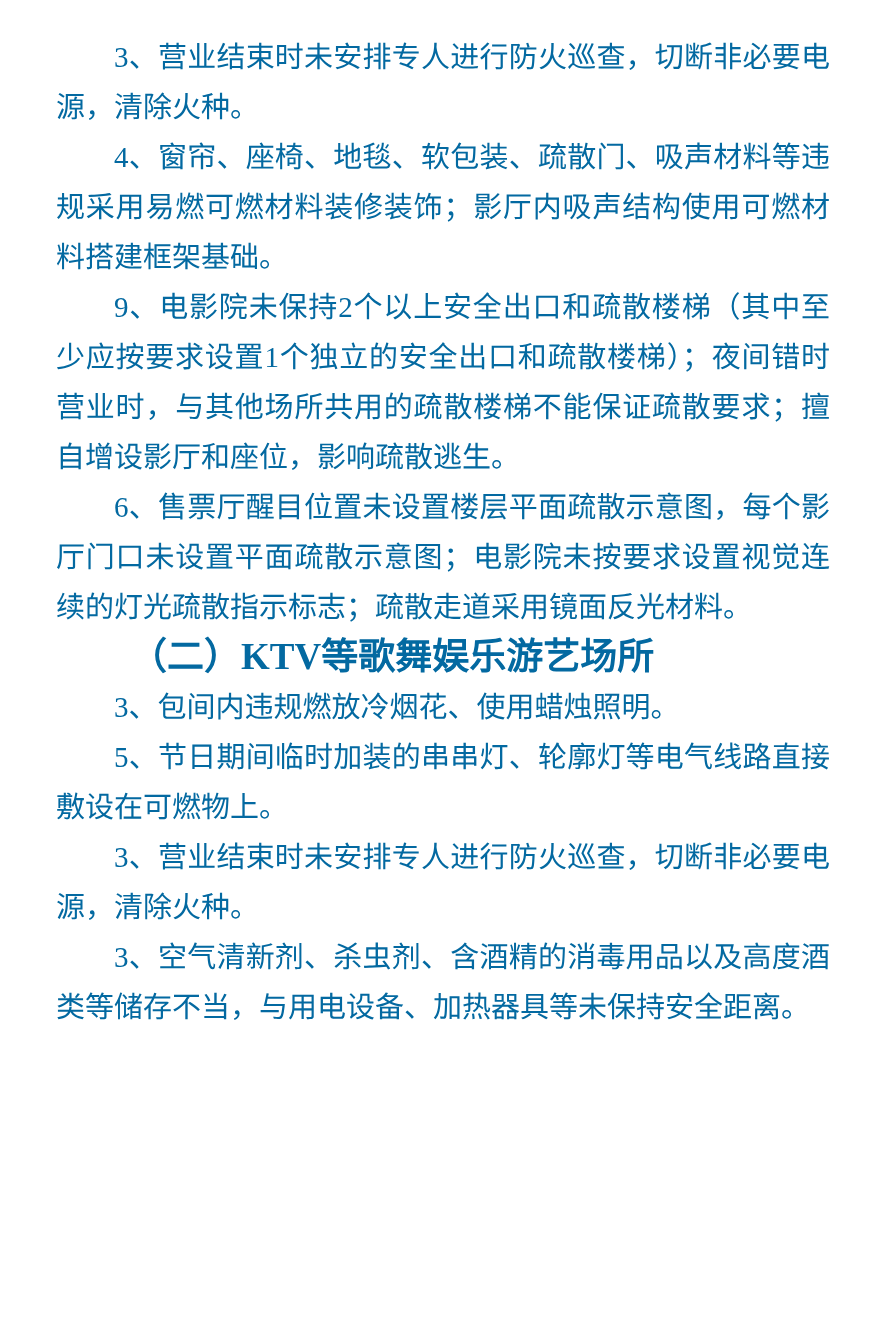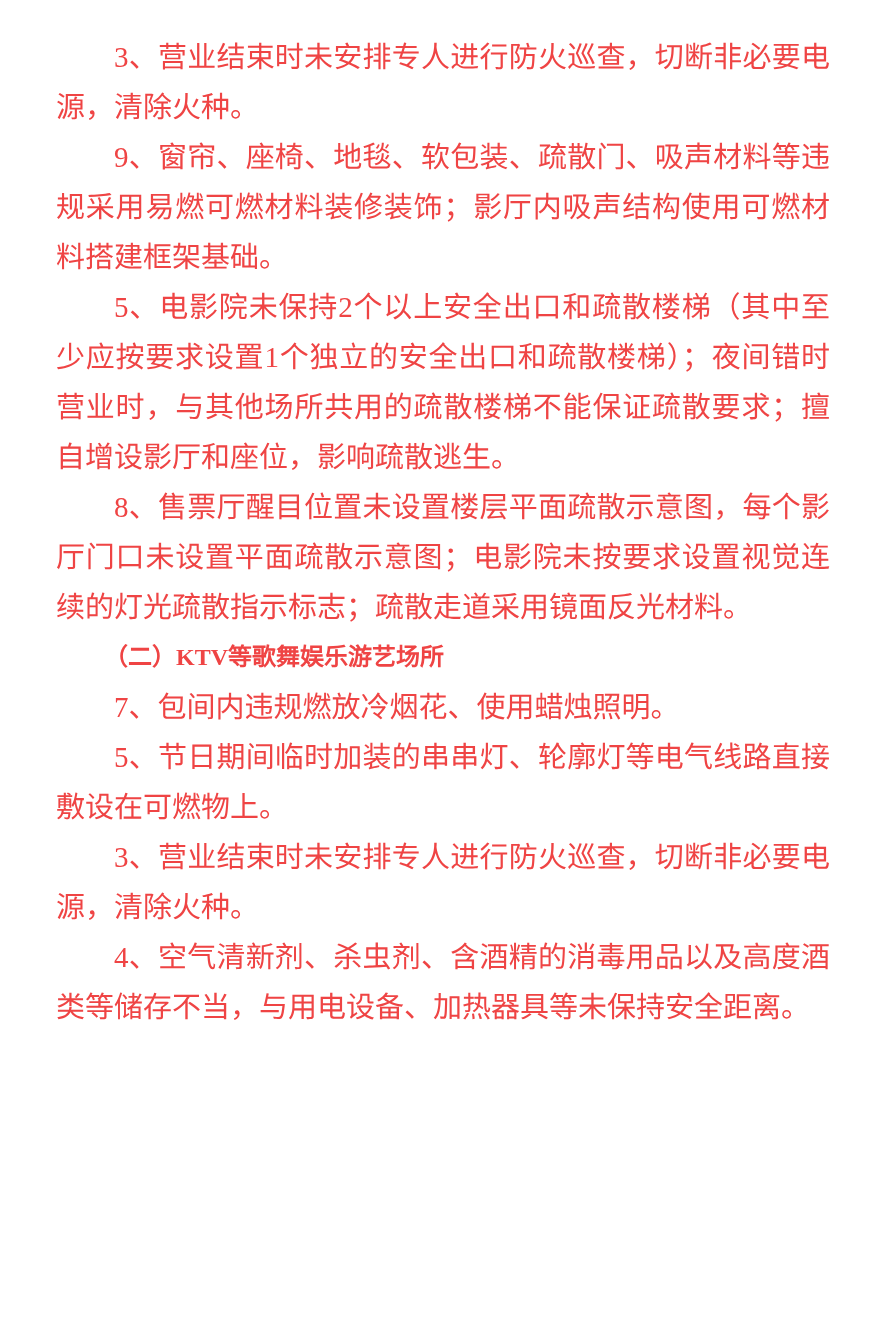--- a/index.html
+++ b/index.html
@@ -11,47 +11,47 @@
     width: 884px;
     height: 1325px;
     overflow: hidden;
   }
   .page {
     box-sizing: border-box;
     width: 884px;
     min-height: 1325px;
     padding: 32px 54px 40px 56px;
     background: #ffffff;
-    color: #ef4444;
+    color: #0369a1;
     
     font-family: "Liberation Serif", sans-serif;
     font-size: 29px;
     line-height: 50px;
     text-align: justify;
     text-justify: inter-ideograph;
   }
   .para {
     margin: 0;
     text-indent: 2em;
   }
   .heading {
     margin: 0;
-    font-size: 24px;
+    font-size: 37px;
     line-height: 50px;
     font-weight: bold;
     text-indent: 2em;
     text-align: left;
   }
 </style>
 </head>
 <body>
 
 <main class="page">
   <p class="para">3、营业结束时未安排专人进行防火巡查，切断非必要电源，清除火种。</p>
-  <p class="para">9、窗帘、座椅、地毯、软包装、疏散门、吸声材料等违规采用易燃可燃材料装修装饰；影厅内吸声结构使用可燃材料搭建框架基础。</p>
-  <p class="para">5、电影院未保持2个以上安全出口和疏散楼梯（其中至少应按要求设置1个独立的安全出口和疏散楼梯）；夜间错时营业时，与其他场所共用的疏散楼梯不能保证疏散要求；擅自增设影厅和座位，影响疏散逃生。</p>
-  <p class="para">8、售票厅醒目位置未设置楼层平面疏散示意图，每个影厅门口未设置平面疏散示意图；电影院未按要求设置视觉连续的灯光疏散指示标志；疏散走道采用镜面反光材料。</p>
+  <p class="para">4、窗帘、座椅、地毯、软包装、疏散门、吸声材料等违规采用易燃可燃材料装修装饰；影厅内吸声结构使用可燃材料搭建框架基础。</p>
+  <p class="para">9、电影院未保持2个以上安全出口和疏散楼梯（其中至少应按要求设置1个独立的安全出口和疏散楼梯）；夜间错时营业时，与其他场所共用的疏散楼梯不能保证疏散要求；擅自增设影厅和座位，影响疏散逃生。</p>
+  <p class="para">6、售票厅醒目位置未设置楼层平面疏散示意图，每个影厅门口未设置平面疏散示意图；电影院未按要求设置视觉连续的灯光疏散指示标志；疏散走道采用镜面反光材料。</p>
   <h2 class="heading">（二）KTV等歌舞娱乐游艺场所</h2>
-  <p class="para">7、包间内违规燃放冷烟花、使用蜡烛照明。</p>
+  <p class="para">3、包间内违规燃放冷烟花、使用蜡烛照明。</p>
   <p class="para">5、节日期间临时加装的串串灯、轮廓灯等电气线路直接敷设在可燃物上。</p>
   <p class="para">3、营业结束时未安排专人进行防火巡查，切断非必要电源，清除火种。</p>
-  <p class="para">4、空气清新剂、杀虫剂、含酒精的消毒用品以及高度酒类等储存不当，与用电设备、加热器具等未保持安全距离。</p>
+  <p class="para">3、空气清新剂、杀虫剂、含酒精的消毒用品以及高度酒类等储存不当，与用电设备、加热器具等未保持安全距离。</p>
 </main>
 
 </body></html>

